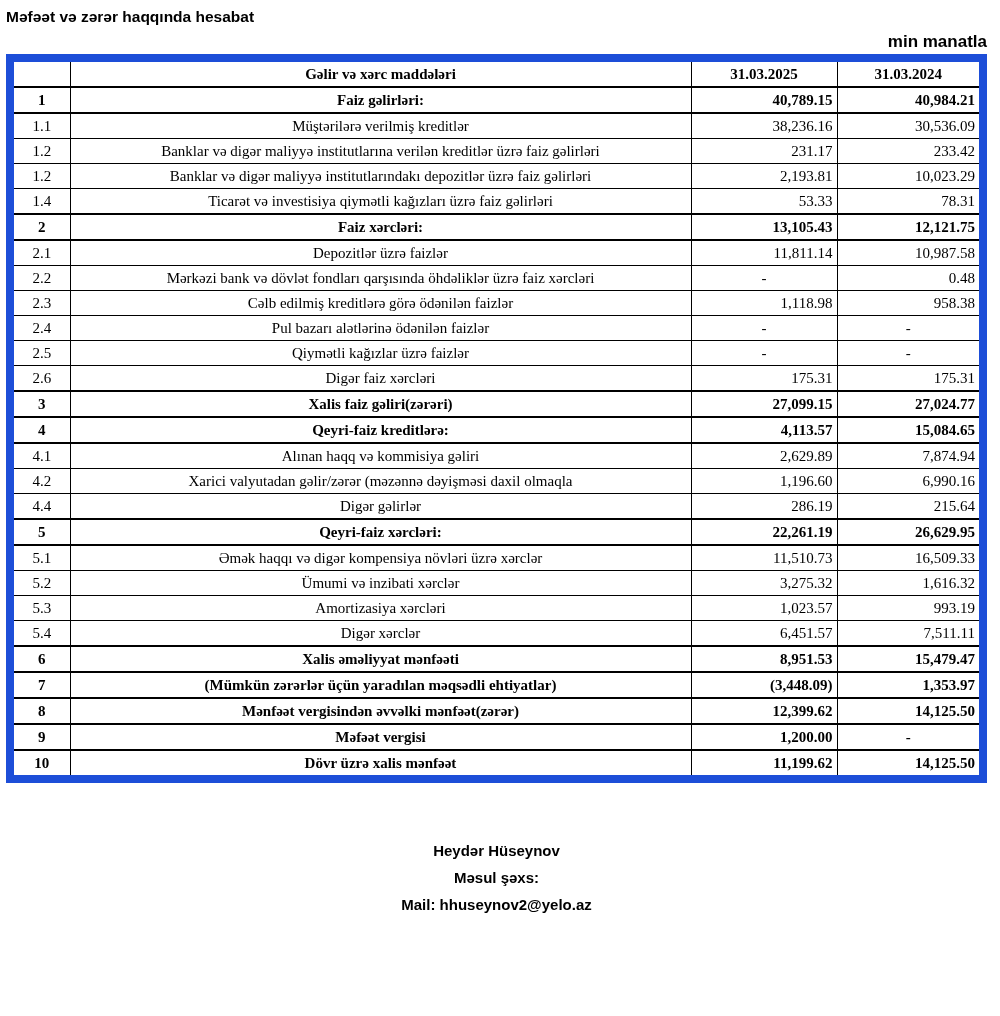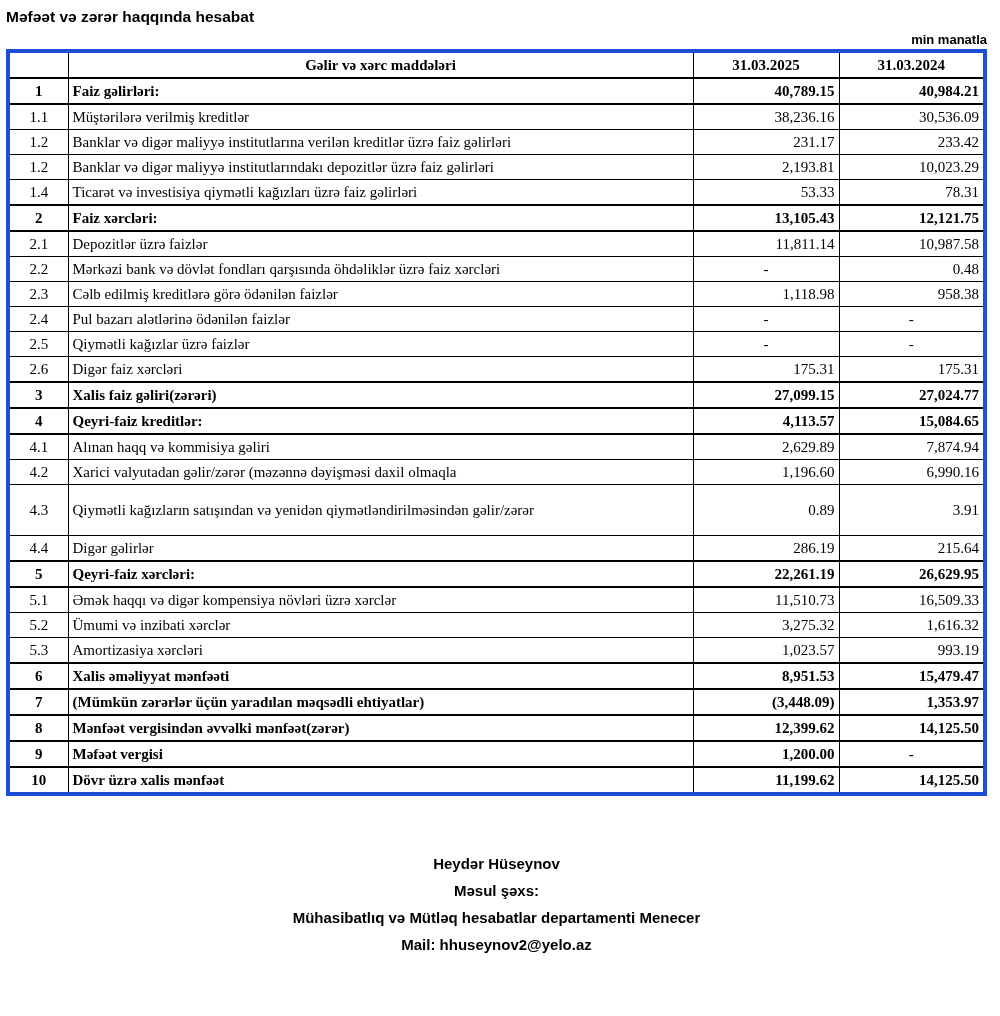--- a/index.html
+++ b/index.html
@@ -17,47 +17,47 @@
   .report-title {
     font-family: "Liberation Sans", sans-serif;
     font-weight: bold;
     font-size: 15.5px;
     text-align: left;
     padding-top: 2px;
   }
   .unit-note {
     font-family: "Liberation Sans", sans-serif;
     font-weight: bold;
-    font-size: 13px;
+    font-size: 17px;
     text-align: right;
     margin-top: 6px;
     margin-bottom: 2px;
   }
   table.report {
     width: 100%;
     border-collapse: collapse;
-    border: 4px solid #1d4ed8;
+    border: 8px solid #1d4ed8;
     font-size: 15px;
   }
   table.report th, table.report td {
     border: 1px solid #000;
     padding: 2px 4px;
     line-height: 20px;
     vertical-align: middle;
   }
   table.report thead th {
     font-weight: bold;
     text-align: center;
     height: 25px;
   }
   col.c-num  { width: 60px; }
   col.c-item { width: auto; }
   col.c-val  { width: 146px; }
   td.num  { text-align: center; }
-  td.item { text-align: left; padding-left: 5px; }
+  td.item { text-align: center; padding-left: 5px; }
   td.val  { text-align: right; padding-right: 9px; }
   td.val.dash { text-align: center; padding-right: 4px; }
   tr.row { height: 25px; }
   tr.bold td { font-weight: bold; }
   tr.bold td { border-top-width: 2px; border-bottom-width: 2px; }
   tr.tall td { padding-top: 15px; padding-bottom: 15px; }
   .footer-block {
     margin-top: 58px;
     text-align: center;
     font-family: "Liberation Sans", sans-serif;
@@ -167,42 +167,36 @@
           <td class="val">175.31</td>
         </tr>
         <tr class="row bold">
           <td class="num">3</td>
           <td class="item">Xalis faiz gəliri(zərəri)</td>
           <td class="val">27,099.15</td>
           <td class="val">27,024.77</td>
         </tr>
         <tr class="row bold">
           <td class="num">4</td>
-          <td class="item">Qeyri-faiz kreditlər:</td>
+          <td class="item">Qeyri-faiz kreditlərə:</td>
           <td class="val">4,113.57</td>
           <td class="val">15,084.65</td>
         </tr>
         <tr class="row">
           <td class="num">4.1</td>
           <td class="item">Alınan haqq və kommisiya gəliri</td>
           <td class="val">2,629.89</td>
           <td class="val">7,874.94</td>
         </tr>
         <tr class="row">
           <td class="num">4.2</td>
           <td class="item">Xarici valyutadan gəlir/zərər (məzənnə dəyişməsi daxil olmaqla</td>
           <td class="val">1,196.60</td>
           <td class="val">6,990.16</td>
         </tr>
-        <tr class="row tall">
-          <td class="num">4.3</td>
-          <td class="item">Qiymətli kağızların satışından və yenidən qiymətləndirilməsindən gəlir/zərər</td>
-          <td class="val">0.89</td>
-          <td class="val">3.91</td>
-        </tr>
         <tr class="row">
           <td class="num">4.4</td>
           <td class="item">Digər gəlirlər</td>
           <td class="val">286.19</td>
           <td class="val">215.64</td>
         </tr>
         <tr class="row bold">
           <td class="num">5</td>
           <td class="item">Qeyri-faiz xərcləri:</td>
           <td class="val">22,261.19</td>
@@ -219,20 +213,26 @@
           <td class="item">Ümumi və inzibati xərclər</td>
           <td class="val">3,275.32</td>
           <td class="val">1,616.32</td>
         </tr>
         <tr class="row">
           <td class="num">5.3</td>
           <td class="item">Amortizasiya xərcləri</td>
           <td class="val">1,023.57</td>
           <td class="val">993.19</td>
         </tr>
+        <tr class="row">
+          <td class="num">5.4</td>
+          <td class="item">Digər xərclər</td>
+          <td class="val">6,451.57</td>
+          <td class="val">7,511.11</td>
+        </tr>
         <tr class="row bold">
           <td class="num">6</td>
           <td class="item">Xalis əməliyyat mənfəəti</td>
           <td class="val">8,951.53</td>
           <td class="val">15,479.47</td>
         </tr>
         <tr class="row bold">
           <td class="num">7</td>
           <td class="item">(Mümkün zərərlər üçün yaradılan məqsədli ehtiyatlar)</td>
           <td class="val">(3,448.09)</td>
@@ -255,17 +255,16 @@
           <td class="item">Dövr üzrə xalis mənfəət</td>
           <td class="val">11,199.62</td>
           <td class="val">14,125.50</td>
         </tr>
       </tbody>
   </table>
 
   <div class="footer-block">
       <div>Heydər Hüseynov</div>
       <div>Məsul şəxs:</div>
-      <div>Mühasibatlıq və Mütləq hesabatlar departamenti Menecer</div>
       <div>Mail: hhuseynov2@yelo.az</div>
     </div>
 
 </div>
 
 </body></html>

